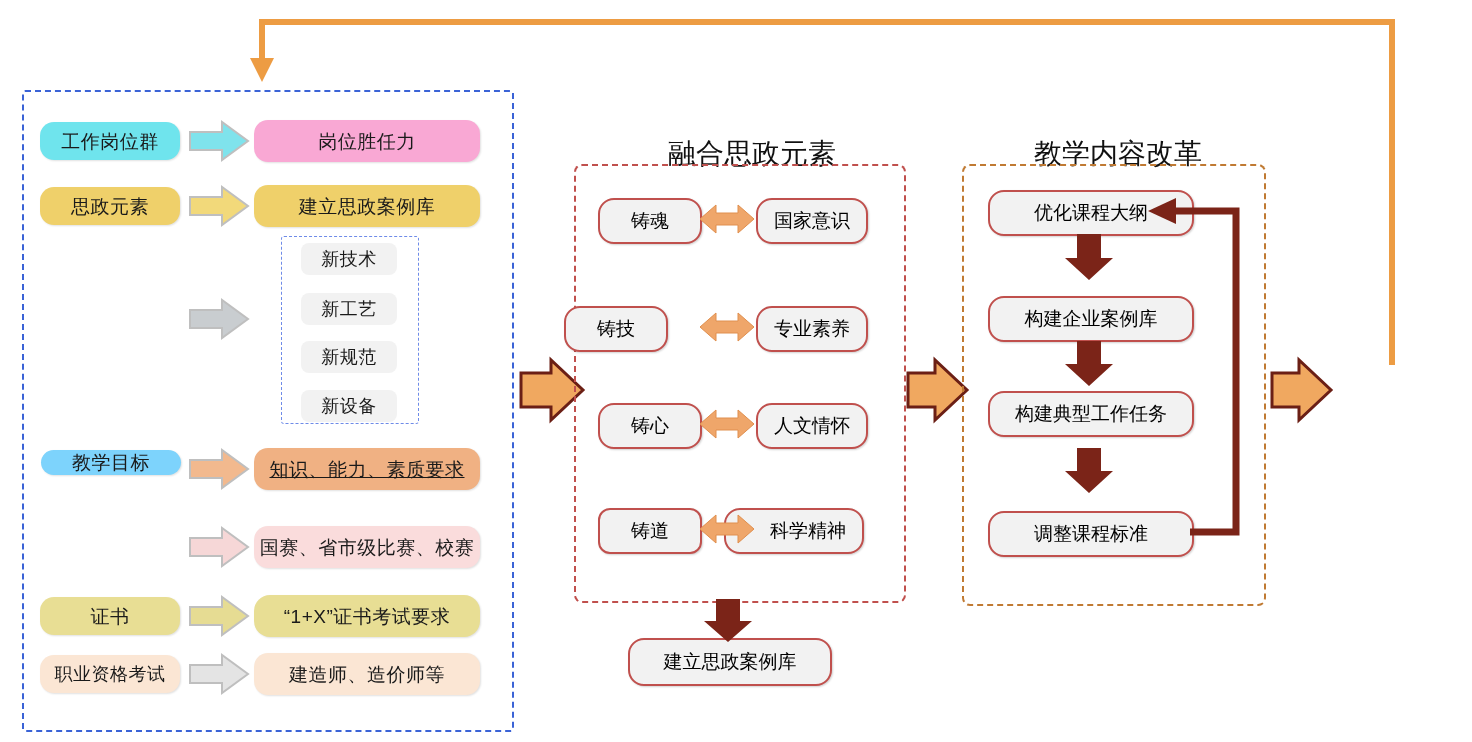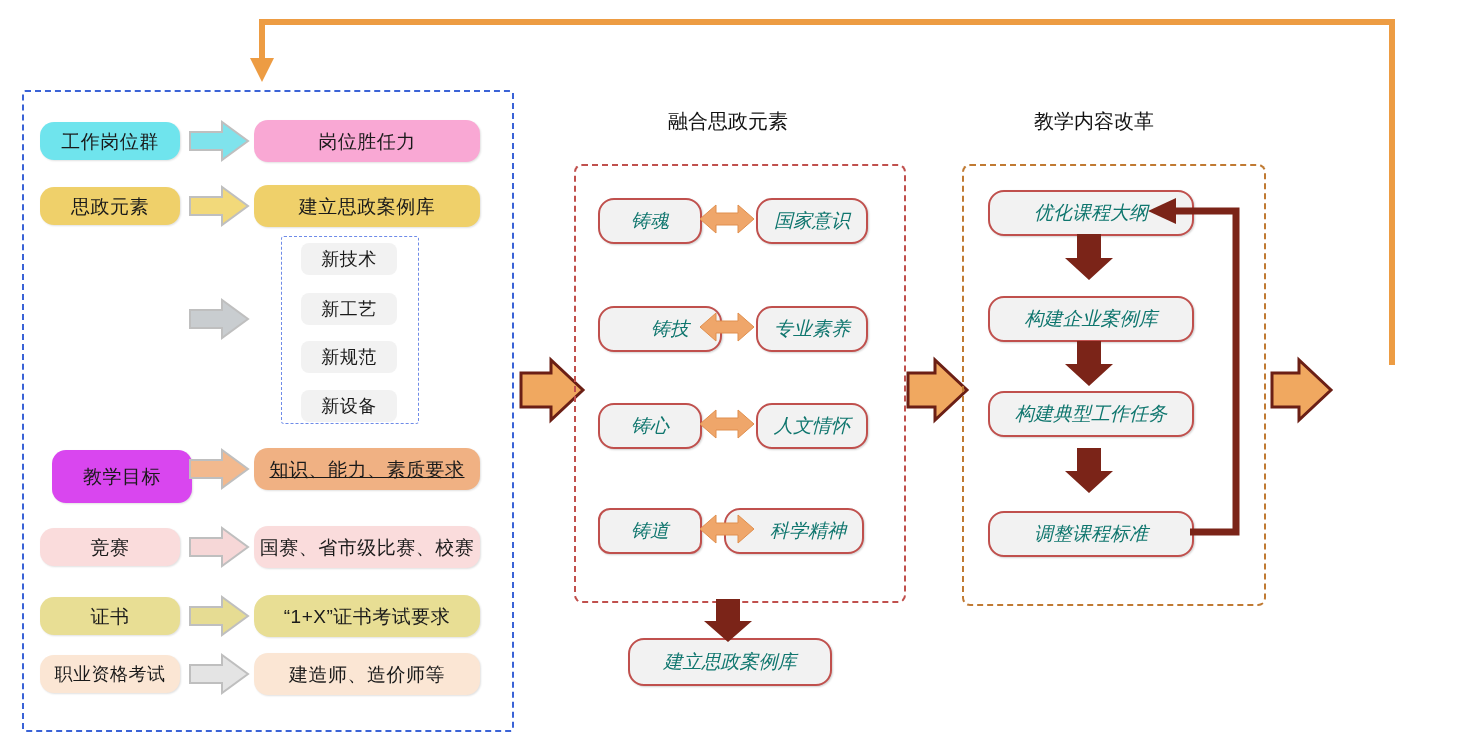--- a/index.html
+++ b/index.html
@@ -14,28 +14,27 @@
     box-shadow:1px 1px 2px rgba(0,0,0,.12);
   }
   .pill.small{font-size:18px;border-radius:8px;box-shadow:none;}
   
   .dashbox{position:absolute;background:transparent;}
   .db-blue{border:2px dashed #3B63D6;border-radius:3px;}
   .db-blue-thin{border:1.5px dashed #6E8BE8;border-radius:3px;}
   .db-red{border:2px dashed #C0504D;border-radius:8px;}
   .db-tan{border:2px dashed #C07A33;border-radius:8px;}
   
-  .coltitle{position:absolute;font-size:20px;color:#111;white-space:nowrap;}
+  .coltitle{position:absolute;font-size:28px;color:#111;white-space:nowrap;margin-top:27px;}
   
   .node{
     position:absolute;display:flex;align-items:center;justify-content:center;
     background:#F2F2F2;border:2px solid #C0504D;border-radius:16px;
-    font-size:19px;color:#0f766e;white-space:nowrap;
+    font-size:19px;color:#000000;white-space:nowrap;
     box-shadow:1px 1px 2px rgba(0,0,0,.18);
-    font-style:italic;
   }
   
   svg.ovl{position:absolute;left:0;top:0;width:1472px;height:742px;pointer-events:none;overflow:visible;}
 </style>
 </head>
 <body>
 
 <div id="canvas">
 
   <svg class="ovl">
@@ -51,24 +50,23 @@
 
   <div class="pill" style="left:40px;top:187px;width:140px;height:38px;background:#EFD06A;">思政元素</div>
   <div class="pill" style="left:254px;top:185px;width:226px;height:42px;background:#EFD06A;">建立思政案例库</div>
 
   <div class="dashbox db-blue-thin" style="left:281px;top:236px;width:136px;height:186px;"></div>
   <div class="pill small" style="left:301px;top:243px;width:96px;height:32px;background:#F2F2F2;">新技术</div>
   <div class="pill small" style="left:301px;top:293px;width:96px;height:32px;background:#F2F2F2;">新工艺</div>
   <div class="pill small" style="left:301px;top:341px;width:96px;height:32px;background:#F2F2F2;">新规范</div>
   <div class="pill small" style="left:301px;top:390px;width:96px;height:32px;background:#F2F2F2;">新设备</div>
 
-  <div class="pill" style="left:52px;top:450px;width:140px;height:53px;background:#d946ef;">教学目标</div>
+  <div class="pill" style="left:41px;top:450px;width:140px;height:25px;background:#7dd3fc;">教学目标</div>
   <div class="pill" style="left:254px;top:448px;width:226px;height:42px;background:#F0B183;text-decoration:underline;">知识、能力、素质要求</div>
 
-  <div class="pill" style="left:40px;top:528px;width:140px;height:38px;background:#FADCDC;">竞赛</div>
   <div class="pill" style="left:254px;top:526px;width:226px;height:42px;background:#FADCDC;">国赛、省市级比赛、校赛</div>
 
   <div class="pill" style="left:40px;top:597px;width:140px;height:38px;background:#E8DE94;">证书</div>
   <div class="pill" style="left:254px;top:595px;width:226px;height:42px;background:#E8DE94;border-radius:16px;">“1+X”证书考试要求</div>
 
   <div class="pill" style="left:40px;top:655px;width:140px;height:38px;background:#FBE6D4;font-size:18px;">职业资格考试</div>
   <div class="pill" style="left:254px;top:653px;width:226px;height:42px;background:#FBE6D4;">建造师、造价师等</div>
 
   <svg class="ovl">
 
@@ -86,21 +84,21 @@
   <svg class="ovl">
     <polygon points="521,373 551,373 551,360 583,390 551,420 551,407 521,407" fill="#F0A860" stroke="#6B1F15" stroke-width="3" stroke-linejoin="miter"></polygon>
   </svg>
 
   <div class="coltitle" style="left:668px;top:108px;">融合思政元素</div>
   <div class="dashbox db-red" style="left:574px;top:164px;width:328px;height:435px;"></div>
 
   <div class="node" style="left:598px;top:198px;width:100px;height:42px;">铸魂</div>
   <div class="node" style="left:756px;top:198px;width:108px;height:42px;">国家意识</div>
 
-  <div class="node" style="left:598px;top:306px;width:100px;height:42px;padding-left:20px;">铸技</div>
+  <div class="node" style="left:564px;top:306px;width:100px;height:42px;">铸技</div>
   <div class="node" style="left:756px;top:306px;width:108px;height:42px;">专业素养</div>
 
   <div class="node" style="left:598px;top:403px;width:100px;height:42px;">铸心</div>
   <div class="node" style="left:756px;top:403px;width:108px;height:42px;">人文情怀</div>
 
   <div class="node" style="left:598px;top:508px;width:100px;height:42px;border-radius:12px;">铸道</div>
   <div class="node" style="left:724px;top:508px;width:108px;height:42px;padding-left:28px;">科学精神</div>
 
   <div class="node" style="left:628px;top:638px;width:200px;height:44px;">建立思政案例库</div>
 

